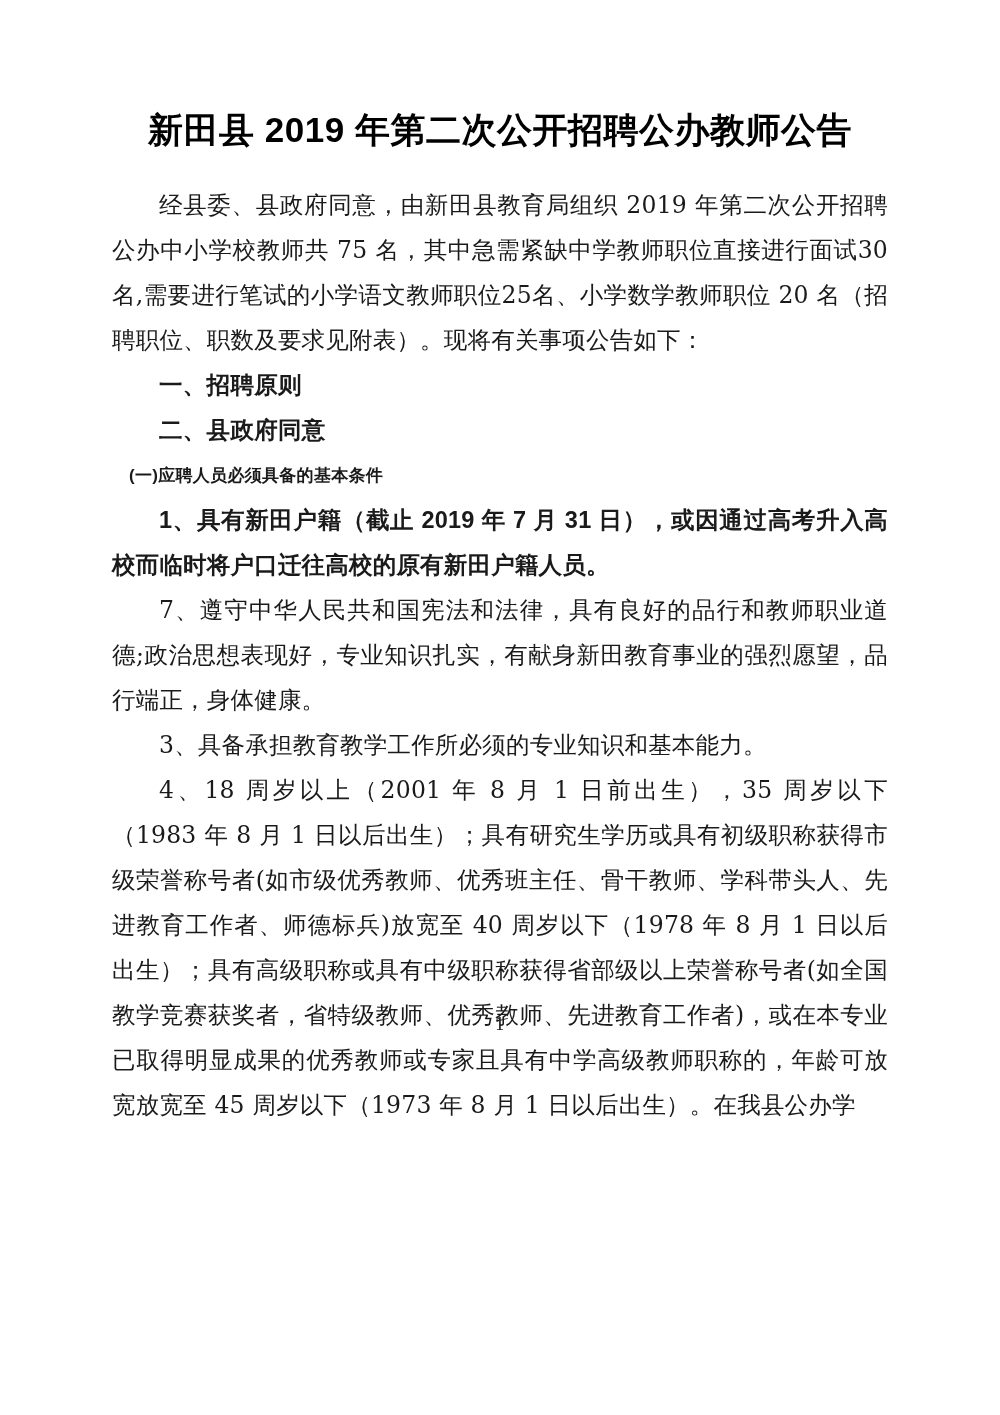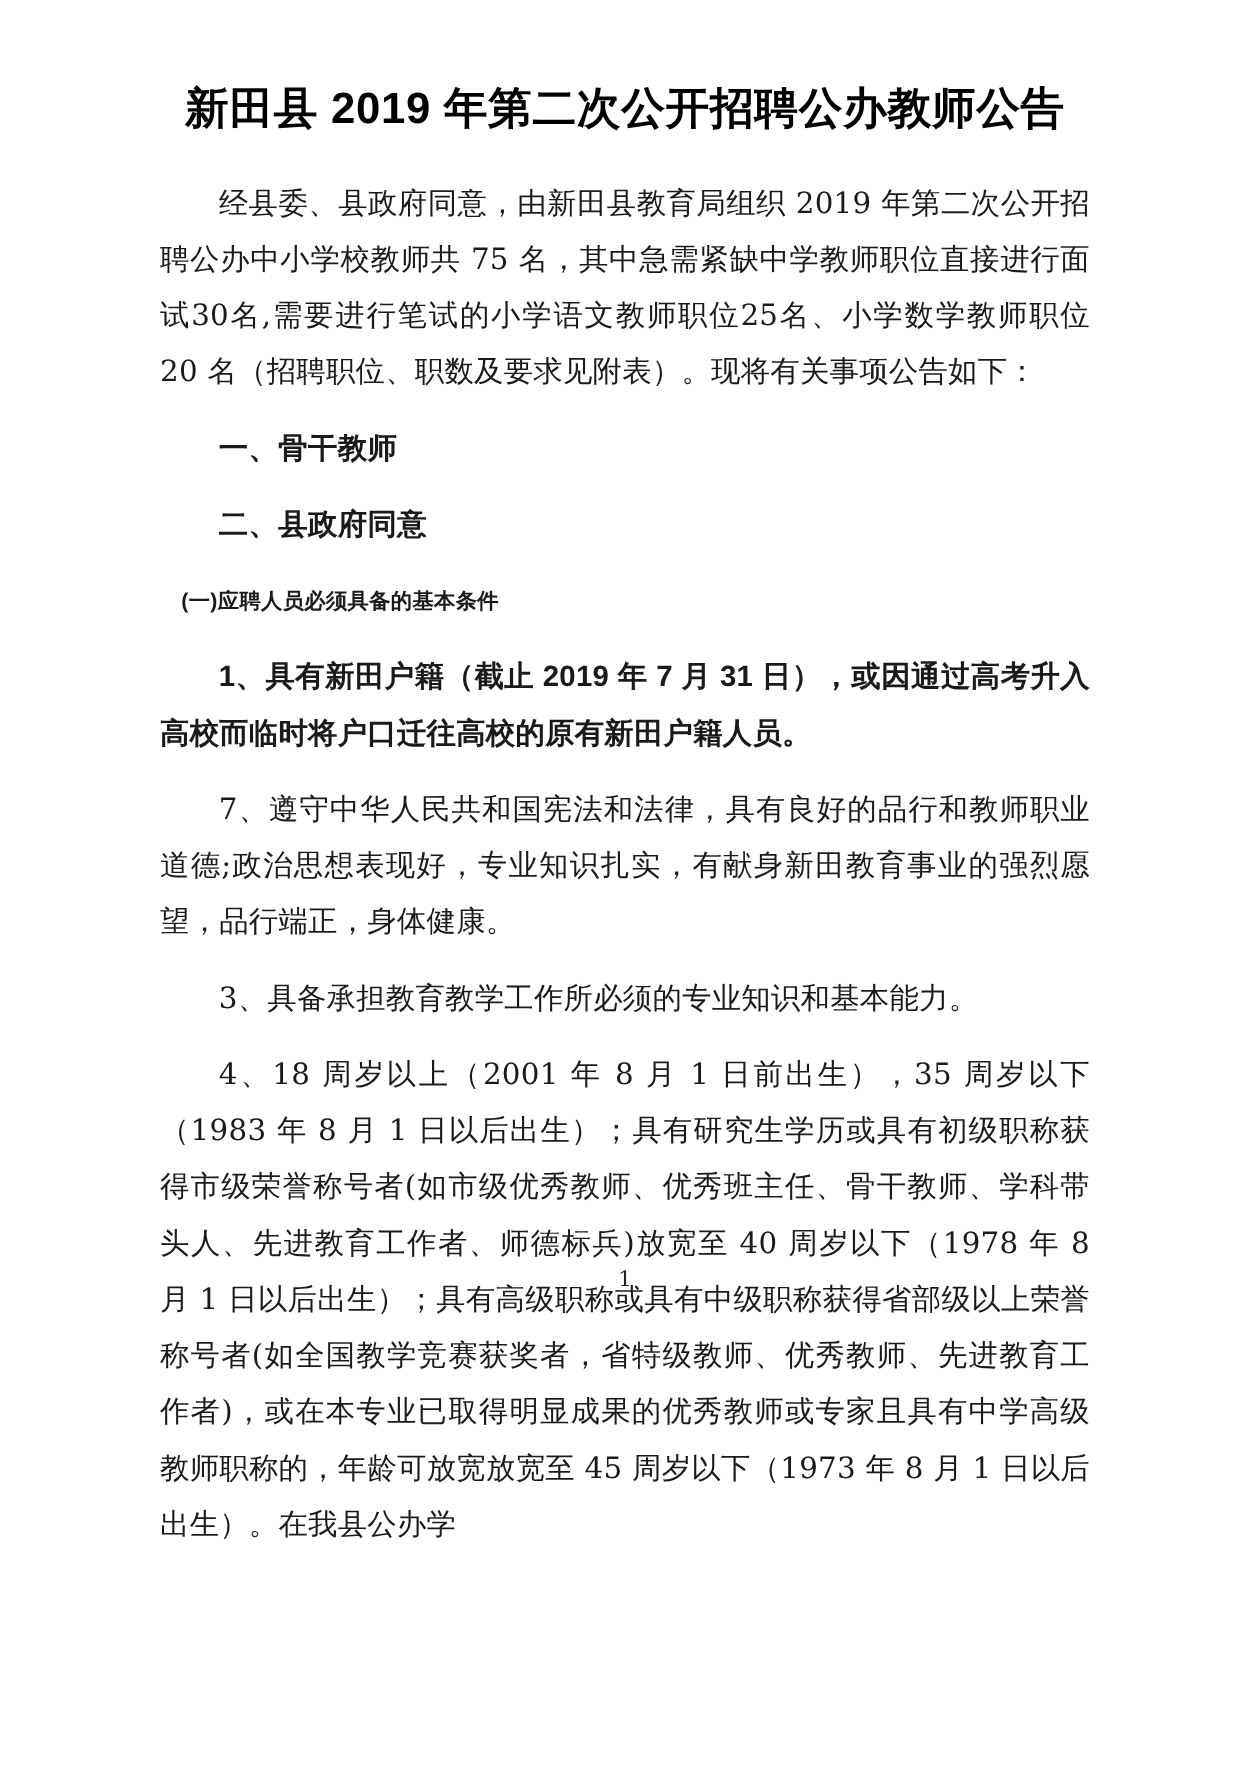--- a/index.html
+++ b/index.html
@@ -12,21 +12,21 @@
     height: 1415px;
     font-family: "DejaVu Serif", "Liberation Serif", serif;
     color: #1a1a1a;
     -webkit-font-smoothing: antialiased;
   }
   .page {
     position: relative;
     width: 1000px;
     height: 1082px;
     box-sizing: border-box;
-    padding: 58px 112px 60px 112px;
+    padding: 101px 112px 60px 112px;
     background: #fff;
   }
   .doc-title {
     font-family: "Liberation Sans", "DejaVu Sans", sans-serif;
     font-weight: bold;
     font-size: 35px;
     letter-spacing: 0.5px;
     text-align: center;
     margin: 6px 0 30px 0;
     line-height: 1.3;
@@ -74,34 +74,34 @@
   }
   .page-number {
     position: absolute;
     bottom: 48px;
     left: 0;
     width: 100%;
     text-align: center;
     font-size: 17px;
     color: #222;
   }
-  .body-block > p { margin: 16px; }
+  .body-block > p { margin: 0; }
 </style>
 </head>
 <body>
 
 <div class="page">
 
   <h1 class="doc-title">新田县 2019 年第二次公开招聘公办教师公告</h1>
 
   <div class="body-block">
 
     <p class="para indent2">经县委、县政府同意，由新田县教育局组织 2019 年第二次公开招聘公办中小学校教师共 75 名，其中急需紧缺中学教师职位直接进行面试30名,需要进行笔试的小学语文教师职位25名、小学数学教师职位 20 名（招聘职位、职数及要求见附表）。现将有关事项公告如下：</p>
 
-    <p class="heading">一、骨干教师</p>
+    <p class="heading">一、招聘原则</p>
 
 
     <p class="heading">二、县政府同意</p>
 
     <p class="subheading">(一)应聘人员必须具备的基本条件</p>
 
     <p class="item-bold">1、具有新田户籍（截止 2019 年 7 月 31 日），或因通过高考升入高校而临时将户口迁往高校的原有新田户籍人员。</p>
 
     <p class="para indent2">7、遵守中华人民共和国宪法和法律，具有良好的品行和教师职业道德;政治思想表现好，专业知识扎实，有献身新田教育事业的强烈愿望，品行端正，身体健康。</p>
 

